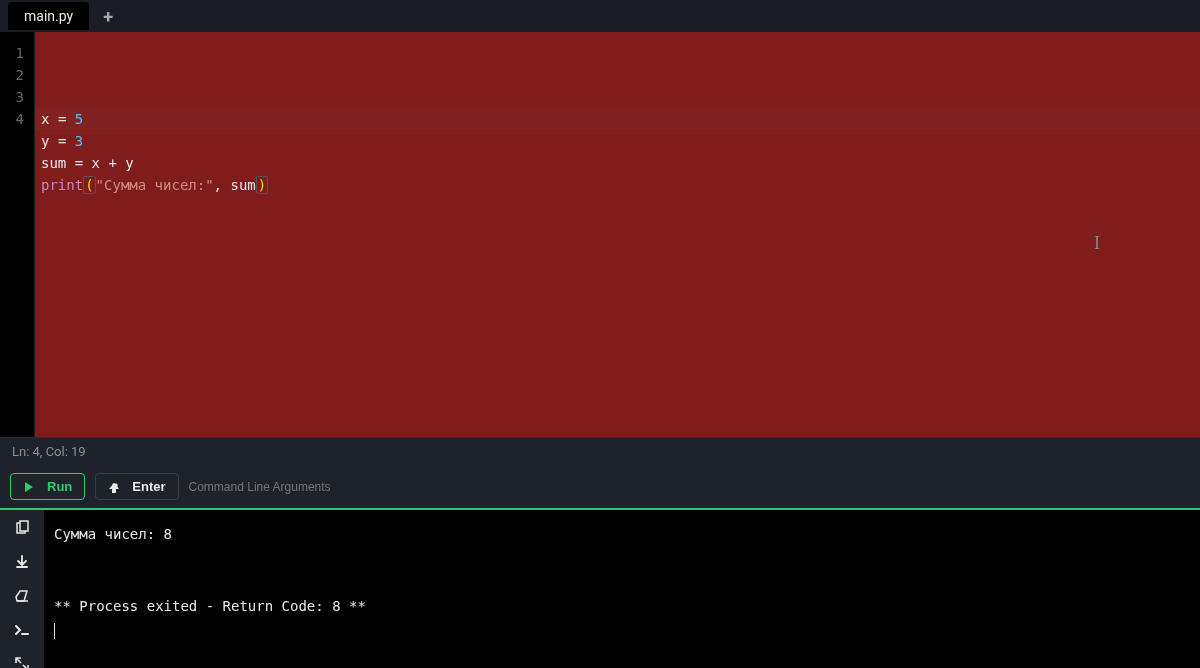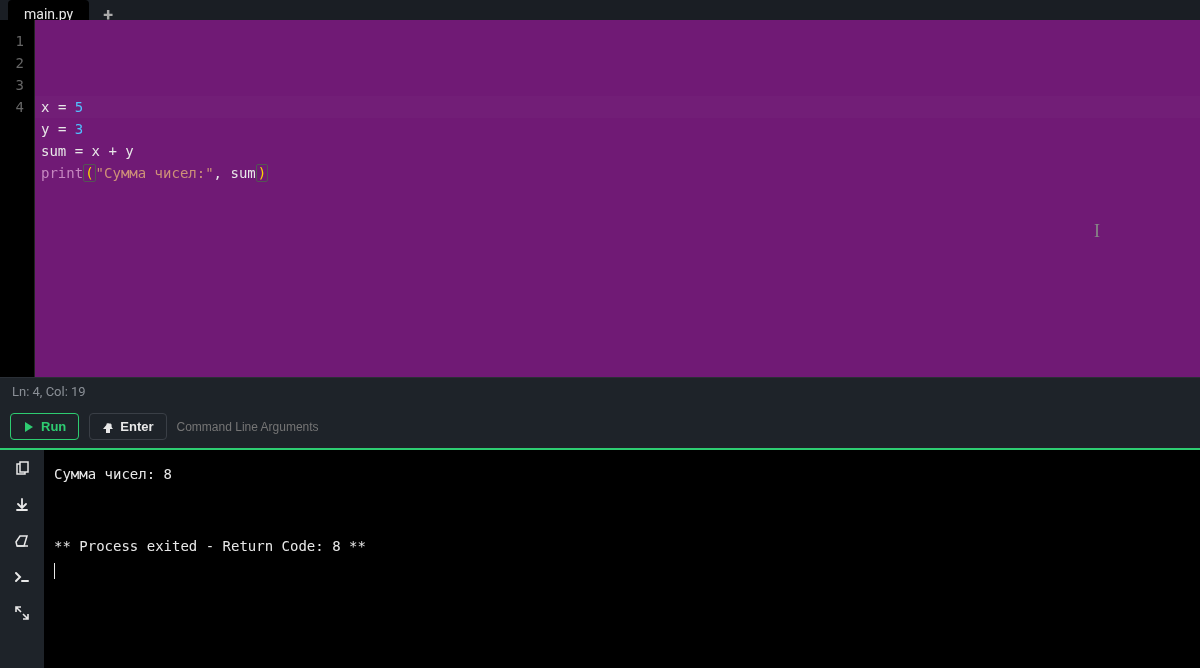--- a/index.html
+++ b/index.html
@@ -8,23 +8,23 @@
   color: #d4d4d4;
   font-family: -apple-system, BlinkMacSystemFont, "Segoe UI", Roboto, sans-serif;
   width: 1200px;
   height: 668px;
   overflow: hidden;
   display: flex;
   flex-direction: column;
 }
 .tabbar {
   display: flex;
-  align-items: flex-start;
+  align-items: center;
   background: #1a1e24;
-  height: 20px;
+  height: 32px;
   padding-left: 8px;
 }
 .tab {
   background: #2a2f36;
   color: #e8e8e8;
   padding: 6px 16px;
   font-size: 14px;
   border-top-left-radius: 4px;
   border-top-right-radius: 4px;
   margin-right: 4px;
@@ -52,21 +52,21 @@
 }
 .gutter {
   background: #000;
   color: #666;
   text-align: right;
   padding: 10px 10px 10px 8px;
   user-select: none;
   min-width: 34px;
 }
 .code {
-  background: #701a75;
+  background: #7f1d1d;
   padding: 10px 0 10px 6px;
   white-space: pre;
   flex: 1;
   position: relative;
   border-left: 1px solid #222;
 }
 .tok-var { color: #e8e8e8; }
 .tok-op { color: #e8e8e8; }
 .tok-num { color: #4fc1ff; }
 .tok-func { color: #c586c0; }
@@ -101,21 +101,21 @@
   display: flex;
   align-items: center;
   background: #1e2329;
   padding: 8px 10px;
   gap: 10px;
   border-bottom: 2px solid #2ecc71;
 }
 .btn {
   display: inline-flex;
   align-items: center;
-  gap: 6px;
+  gap: 12px;
   border: 1px solid #3a3f46;
   background: transparent;
   color: #e8e8e8;
   padding: 5px 12px;
   border-radius: 4px;
   font-size: 13px;
   font-weight: bold;
   cursor: pointer;
 }
 .btn.run { color: #2ecc71; border-color: #2ecc71; }
@@ -123,21 +123,21 @@
   background: transparent;
   border: none;
   color: #8a8f96;
   font-size: 12px;
   outline: none;
   flex: 1;
 }
 .output-area {
   display: flex;
   background: #000;
-  height: 218px;
+  height: 158px;
 }
 .output-sidebar {
   width: 44px;
   background: #1e2329;
   display: flex;
   flex-direction: column;
   align-items: center;
   padding-top: 10px;
   gap: 18px;
 }

